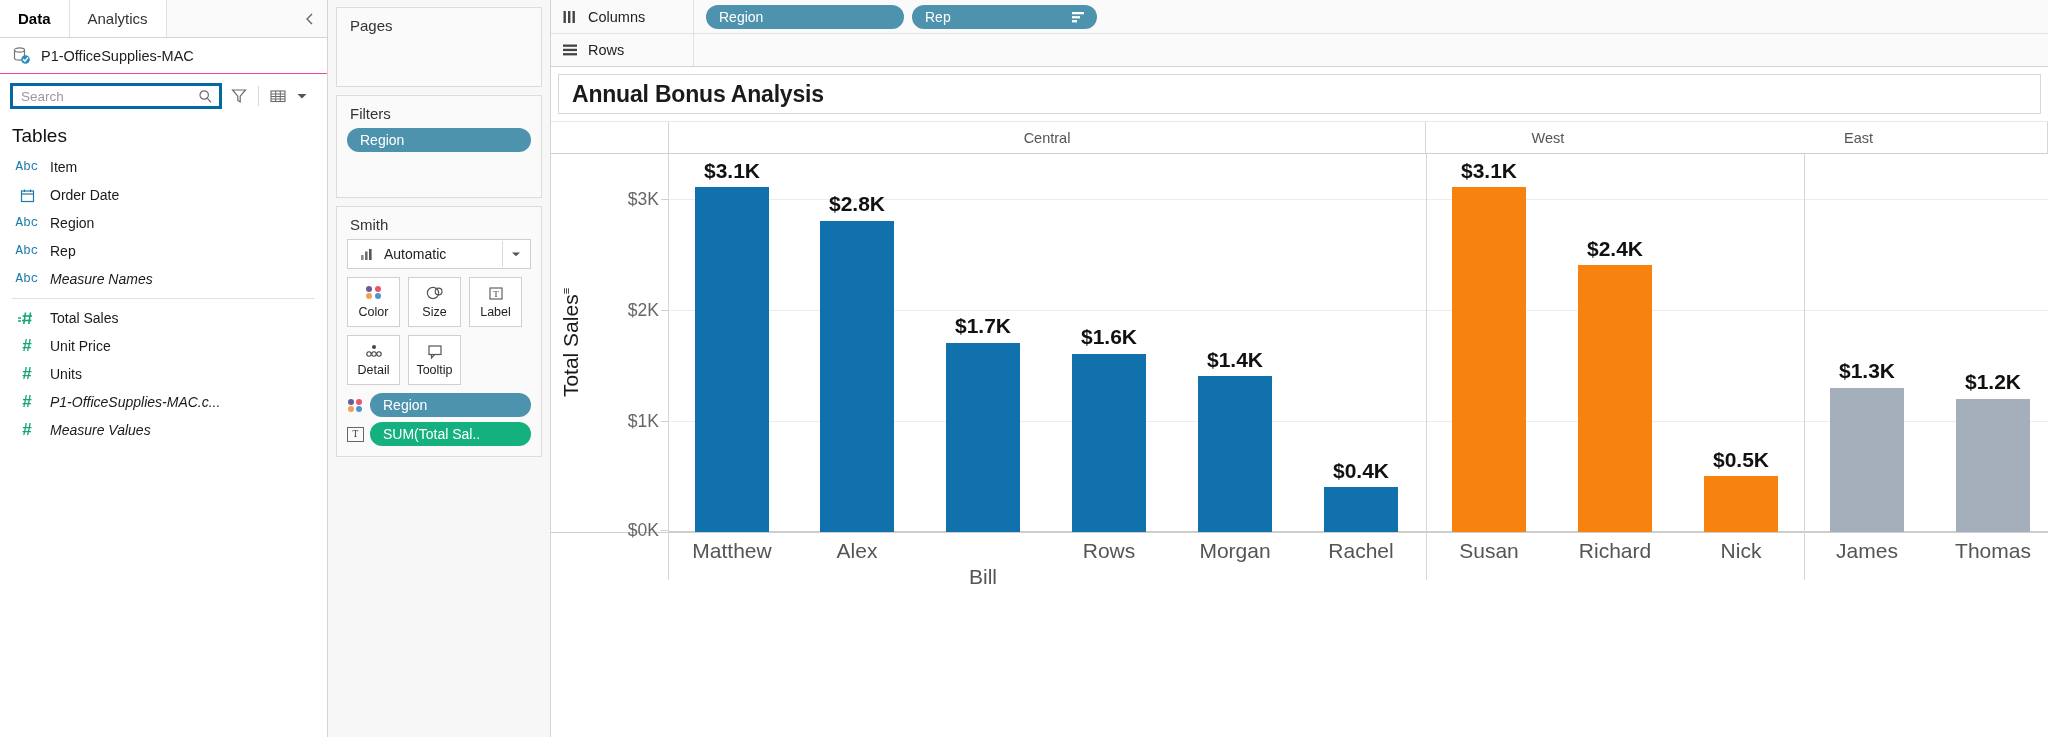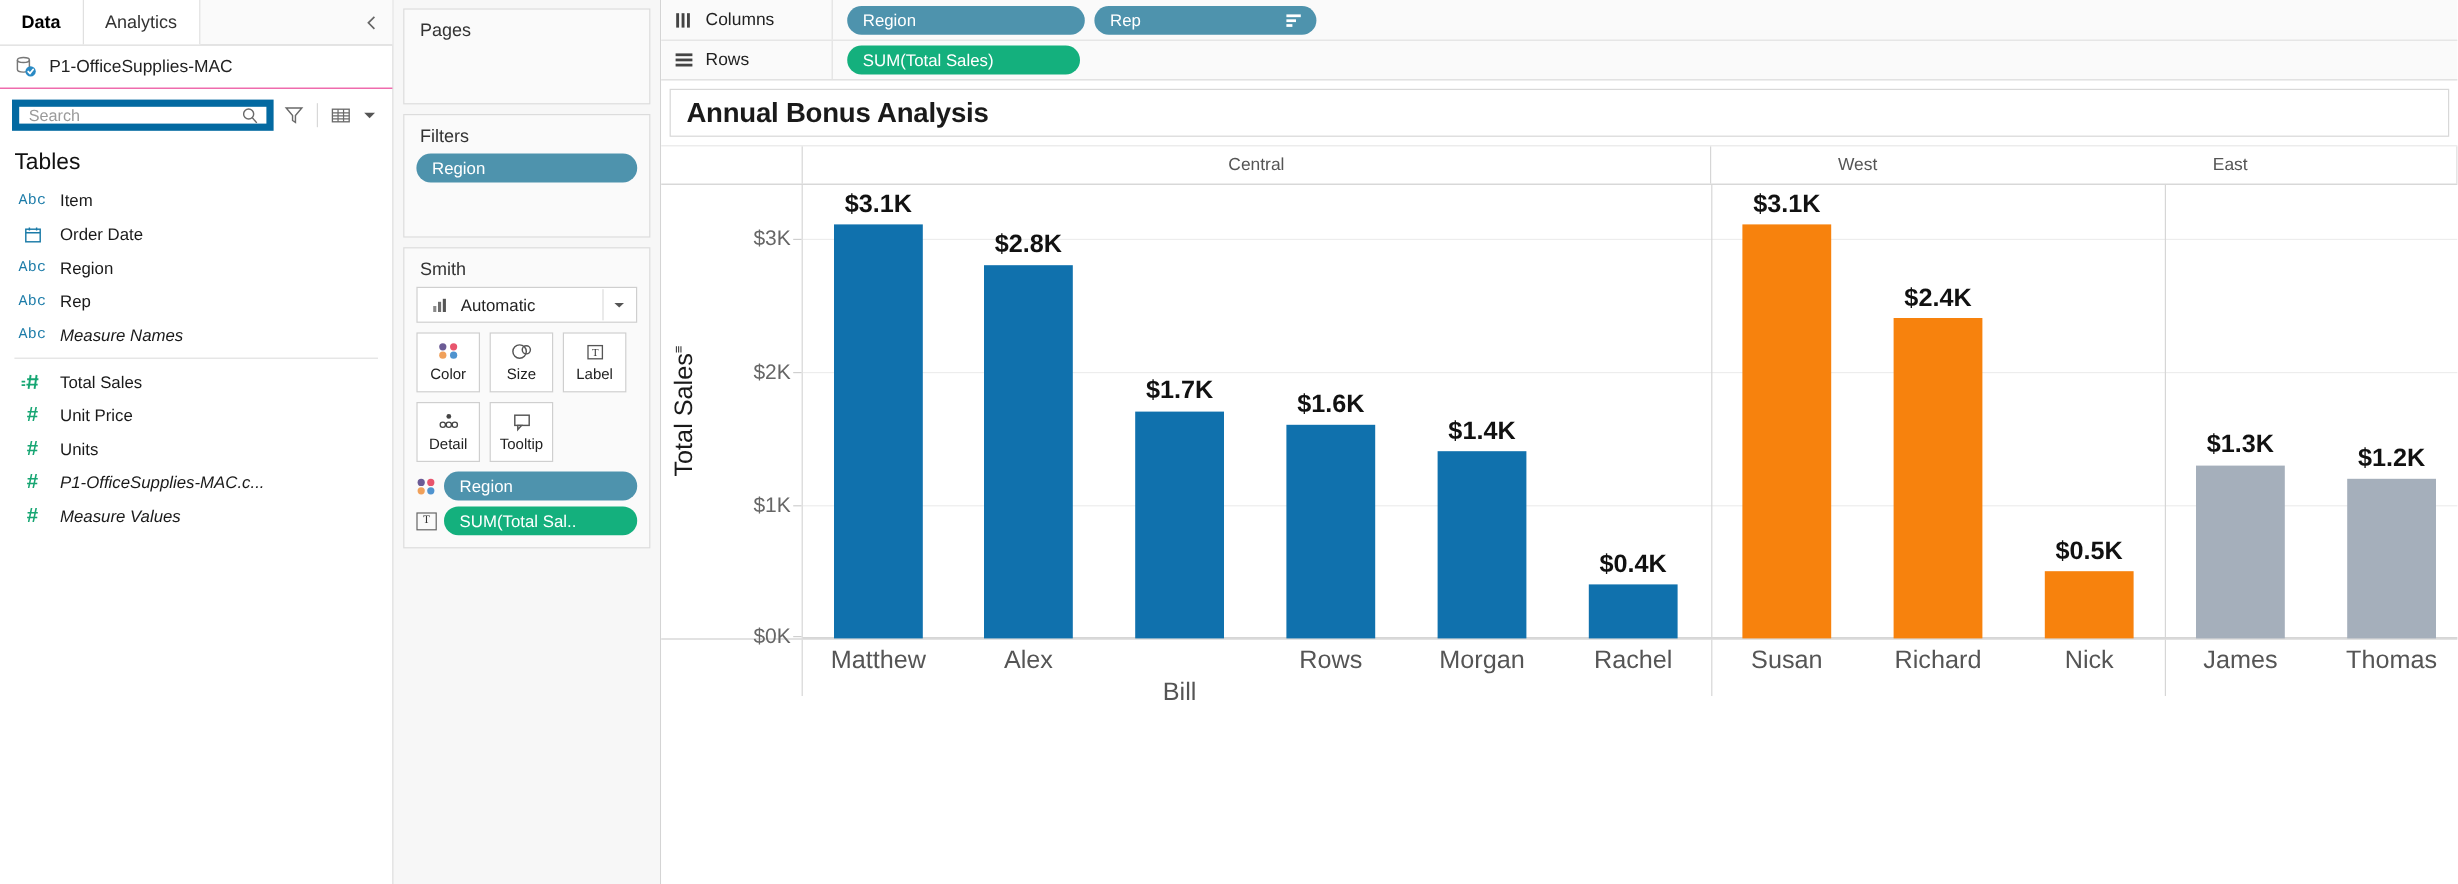--- a/index.html
+++ b/index.html
@@ -23,21 +23,21 @@
                      border-right: 1px solid #e0e0e0; color: #333; }
   .dp-collapse { margin-left: auto; display: flex; align-items: center;
                  padding: 0 12px; color: #666; font-size: 16px; }
 
   .ds-row { display: flex; align-items: center; gap: 10px; height: 36px;
             padding: 0 12px; border-bottom: 1px solid #ec4899; }
   .ds-name { font-size: 14.5px; color: #222; }
 
   .search-row { display: flex; align-items: center; gap: 8px;
                 padding: 9px 10px 8px 10px; }
-  .search-box { flex: 0 0 165px; height: 26px; border: 6px solid #0369a1;
+  .search-box { flex: 0 0 165px; height: 26px; border: 3px solid #0369a1;
                 background: #fff; display: flex; align-items: center;
                 padding: 0 6px 0 8px; }
   .search-box input { border: none; outline: none; flex: 1; font-size: 13.5px;
                       color: #333; font-family: "Liberation Sans", sans-serif;
                       background: transparent; }
   .search-box input::placeholder { color: #9a9a9a; }
   .ic { display: inline-flex; align-items: center; justify-content: center; }
   .divider-v { width: 1px; height: 20px; background: #d8d8d8; margin: 0 2px; }
 
   .tables-hd { font-size: 19px; font-weight: normal; color: #111;
@@ -414,25 +414,20 @@
         <div class="shelf-lbl">
           <span class="ic">
             <svg width="17" height="14" viewBox="0 0 17 14">
               <rect x="1" y="1.5" width="14" height="2.3" fill="#444"></rect>
               <rect x="1" y="5.8" width="14" height="2.3" fill="#444"></rect>
               <rect x="1" y="10.1" width="14" height="2.3" fill="#444"></rect>
             </svg>
           </span>
           <span>Rows</span>
         </div>
-        <div class="shelf-drop">
-          <span class="pill green w-sum">
-            <span>SUM(Total Sales)</span>
-          </span>
-        </div>
       </div>
     </div>
 
     <div class="title-bar">
       <span class="t">Annual Bonus Analysis</span>
     </div>
 
     <div class="chart-wrap">
 
       <div class="region-hdr">

